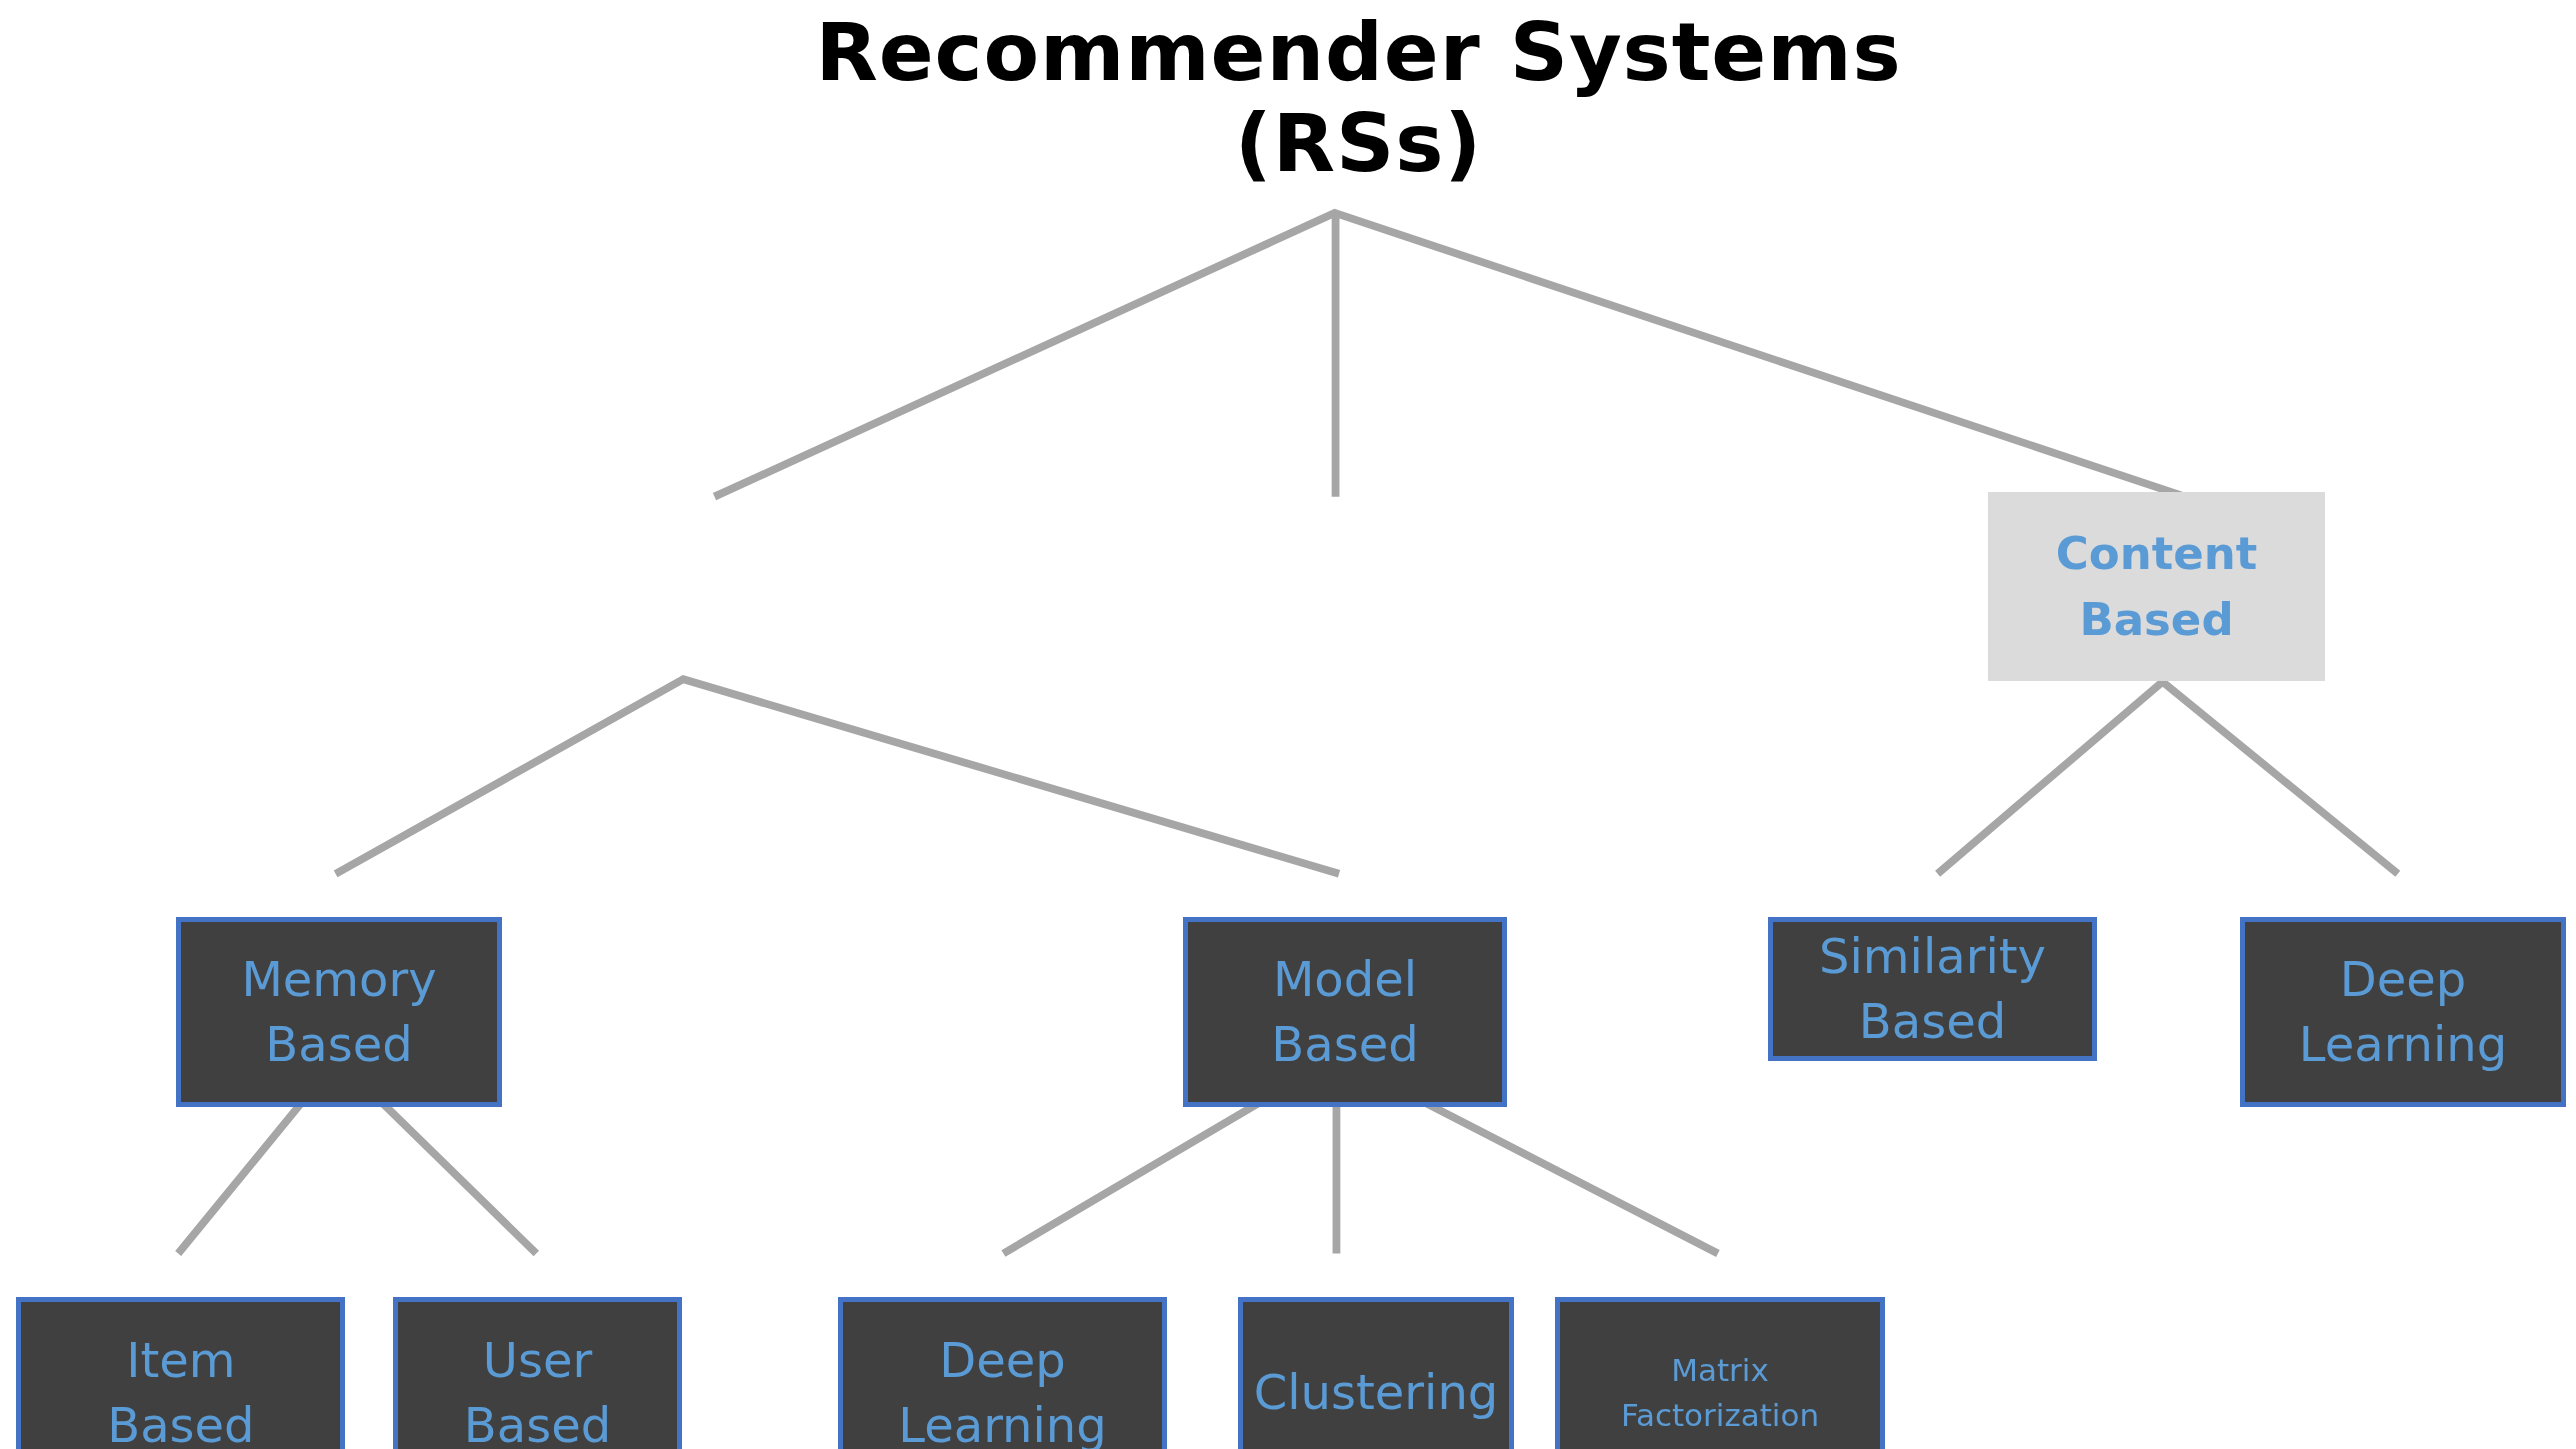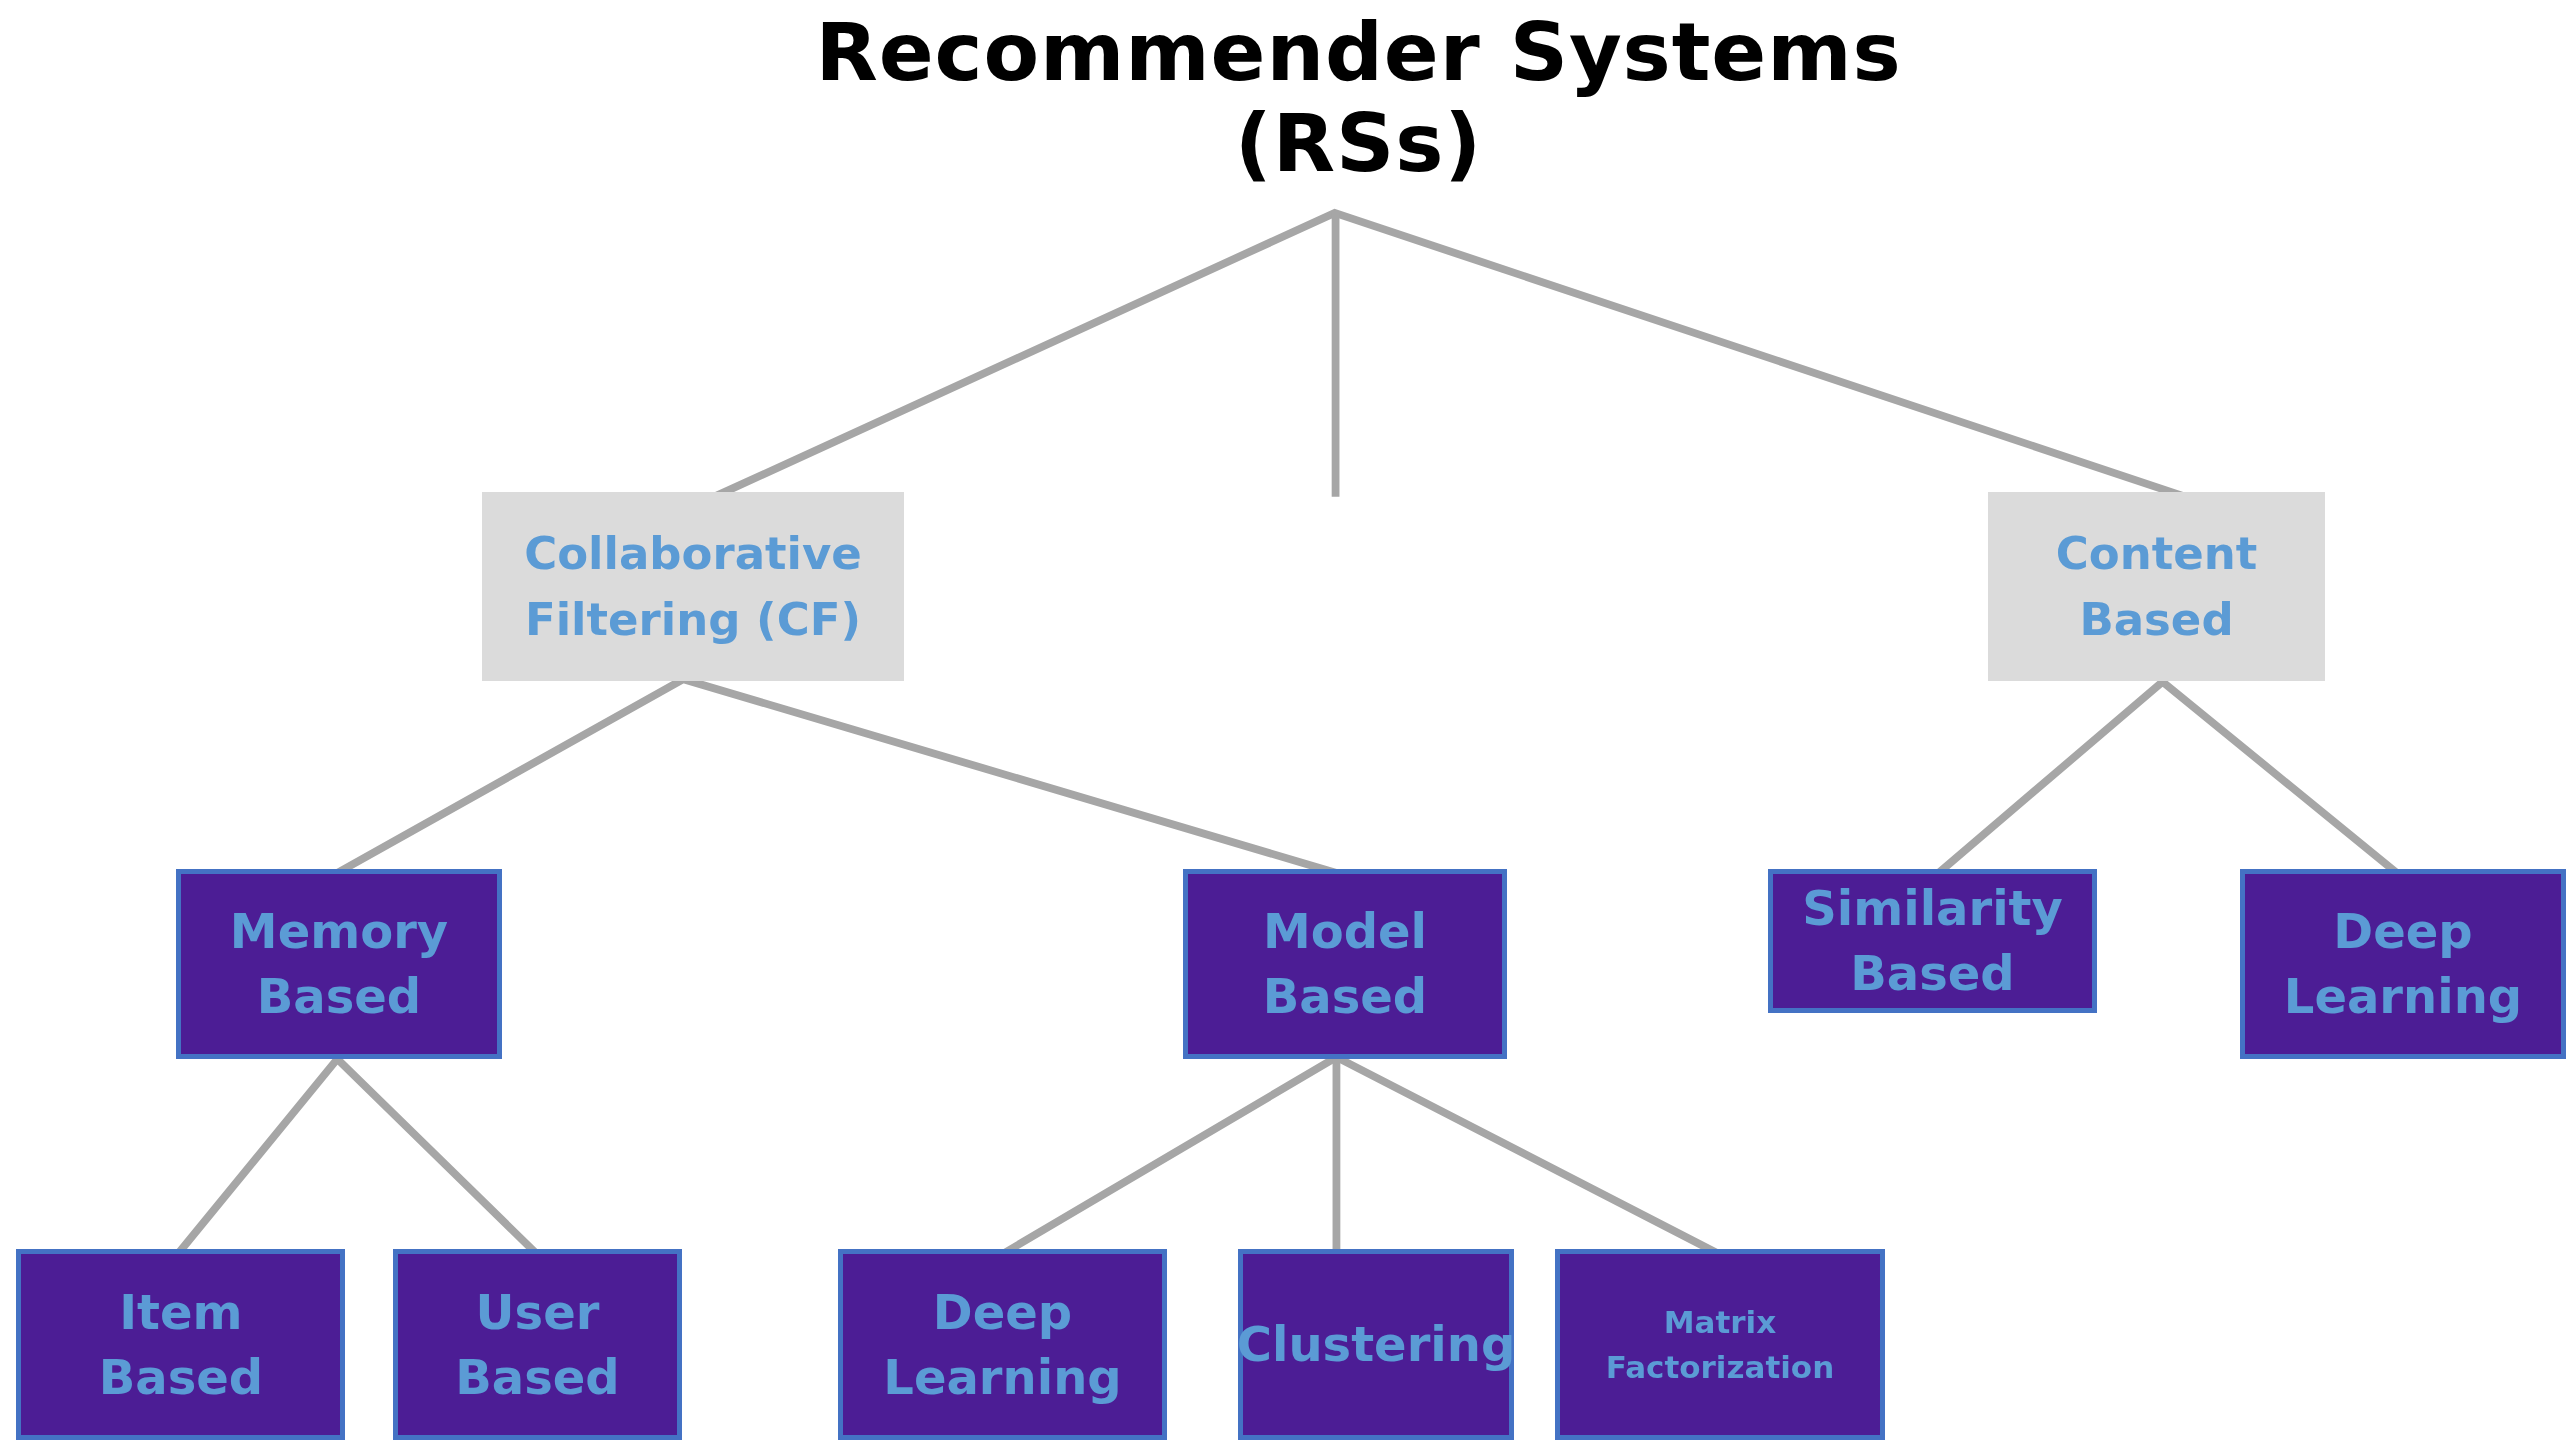--- a/index.html
+++ b/index.html
@@ -39,25 +39,26 @@
     color:#5B9BD5;
     white-space:pre-line;
   }
   .l1{
     background:#DBDBDB;
     font-weight:700;
     font-size:45px;
     line-height:1.45;
   }
   .l2,.l3{
-    background:#4c1d95;
+    background:#404040;
     border:5.2px solid #4472C4;
-    font-weight:700;
+    font-weight:400;
     font-size:48px;
     line-height:1.35;
+    margin-top:48px;
   }
   .small{
     font-size:31px;
     line-height:1.45;
   }
 </style>
 </head>
 <body>
 
 <div id="canvas">
@@ -70,22 +71,20 @@
       <polyline points="2240,1010 2500,788 2772,1010"></polyline>
       <polyline points="206,1449 390,1224 620,1449"></polyline>
       <polyline points="1160,1449 1545,1222 1986,1449"></polyline>
       <line x1="1545" y1="1222" x2="1545" y2="1449"></line>
     </g>
   </svg>
 
   <div class="title">Recommender Systems
 (RSs)</div>
 
-  <div class="node l1" style="left:482px;top:492px;width:422px;height:189px">Collaborative
-Filtering (CF)</div>
   <div class="node l1" style="left:1988px;top:492px;width:337px;height:189px">Content
 Based</div>
 
   <div class="node l2" style="left:176px;top:869px;width:326px;height:190px">Memory
 Based</div>
   <div class="node l2" style="left:1183px;top:869px;width:324px;height:190px">Model
 Based</div>
   <div class="node l2" style="left:1768px;top:869px;width:329px;height:144px">Similarity
 Based</div>
   <div class="node l2" style="left:2240px;top:869px;width:326px;height:190px">Deep

